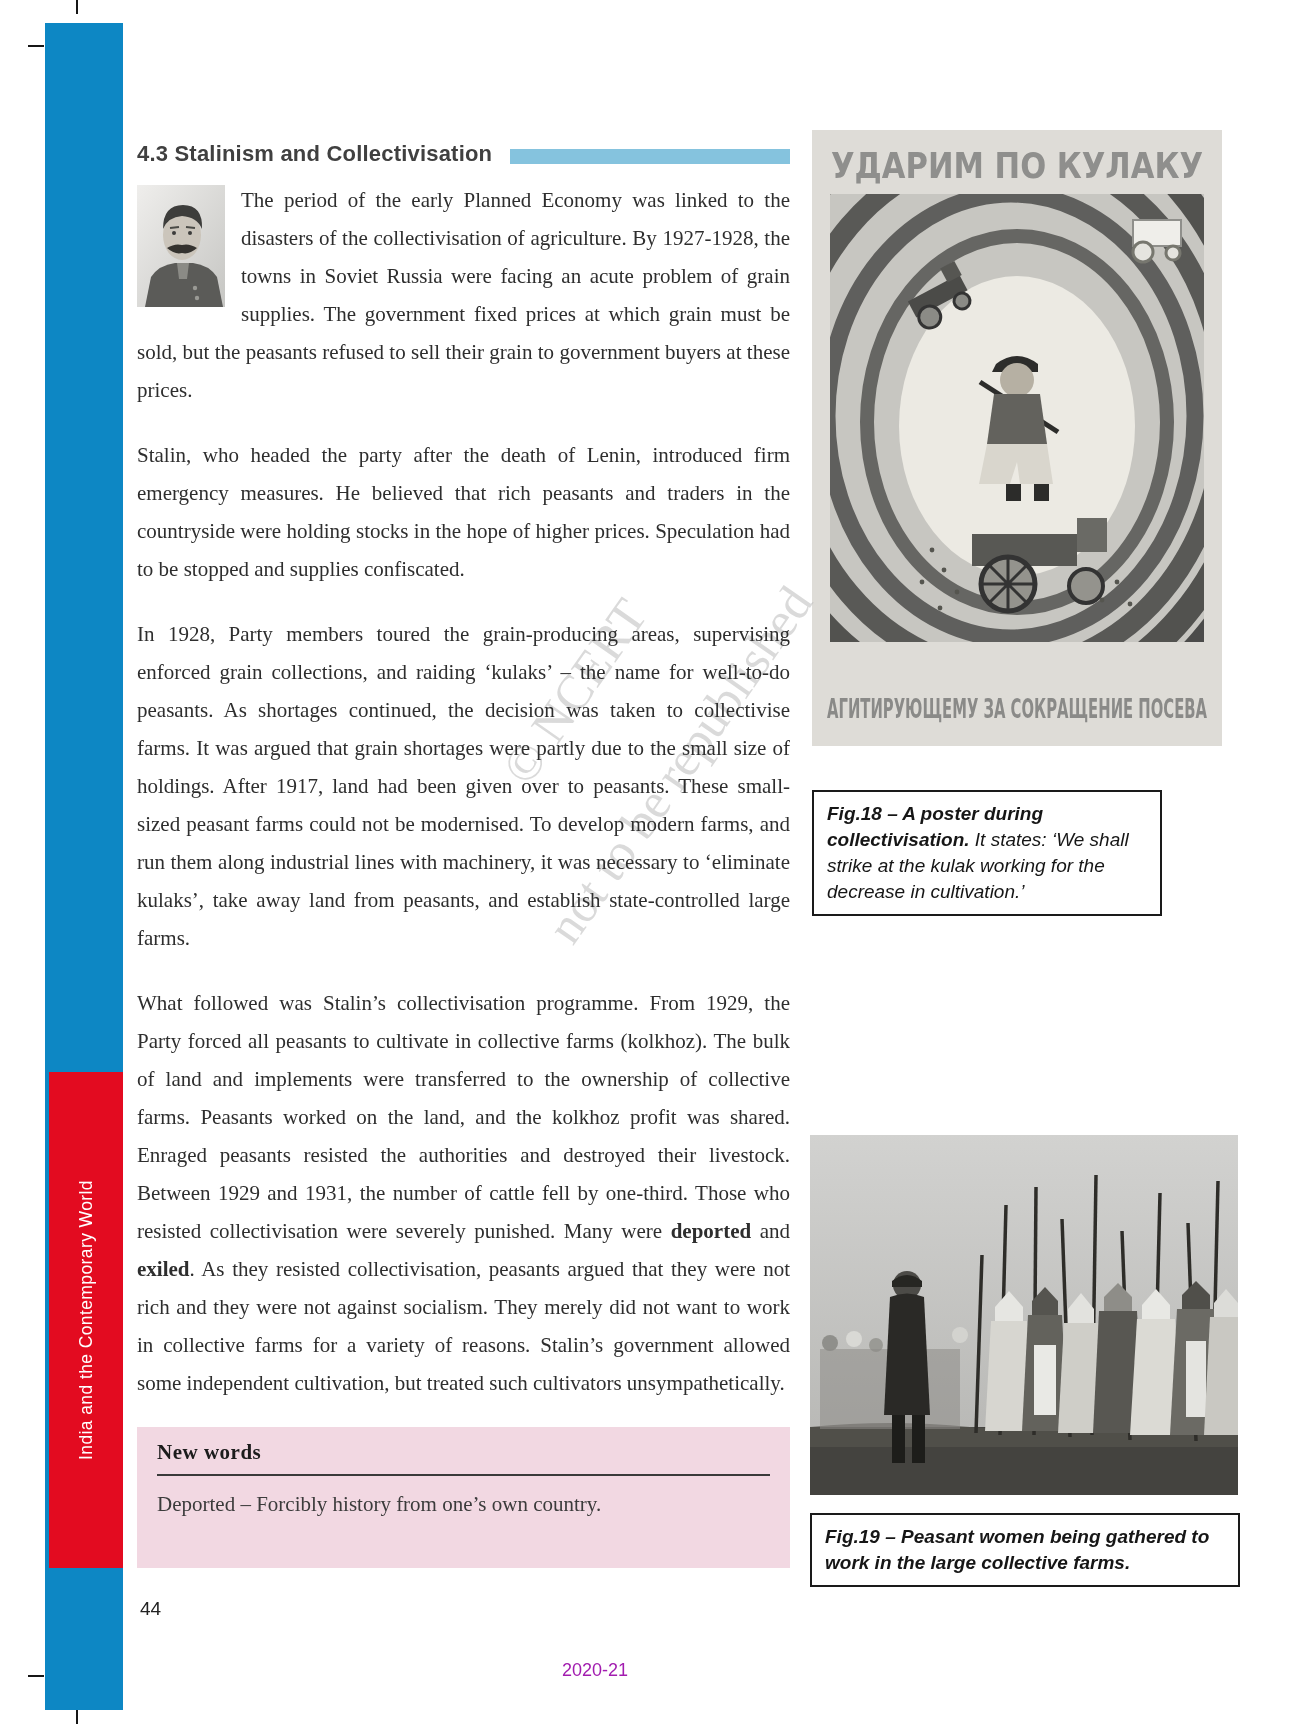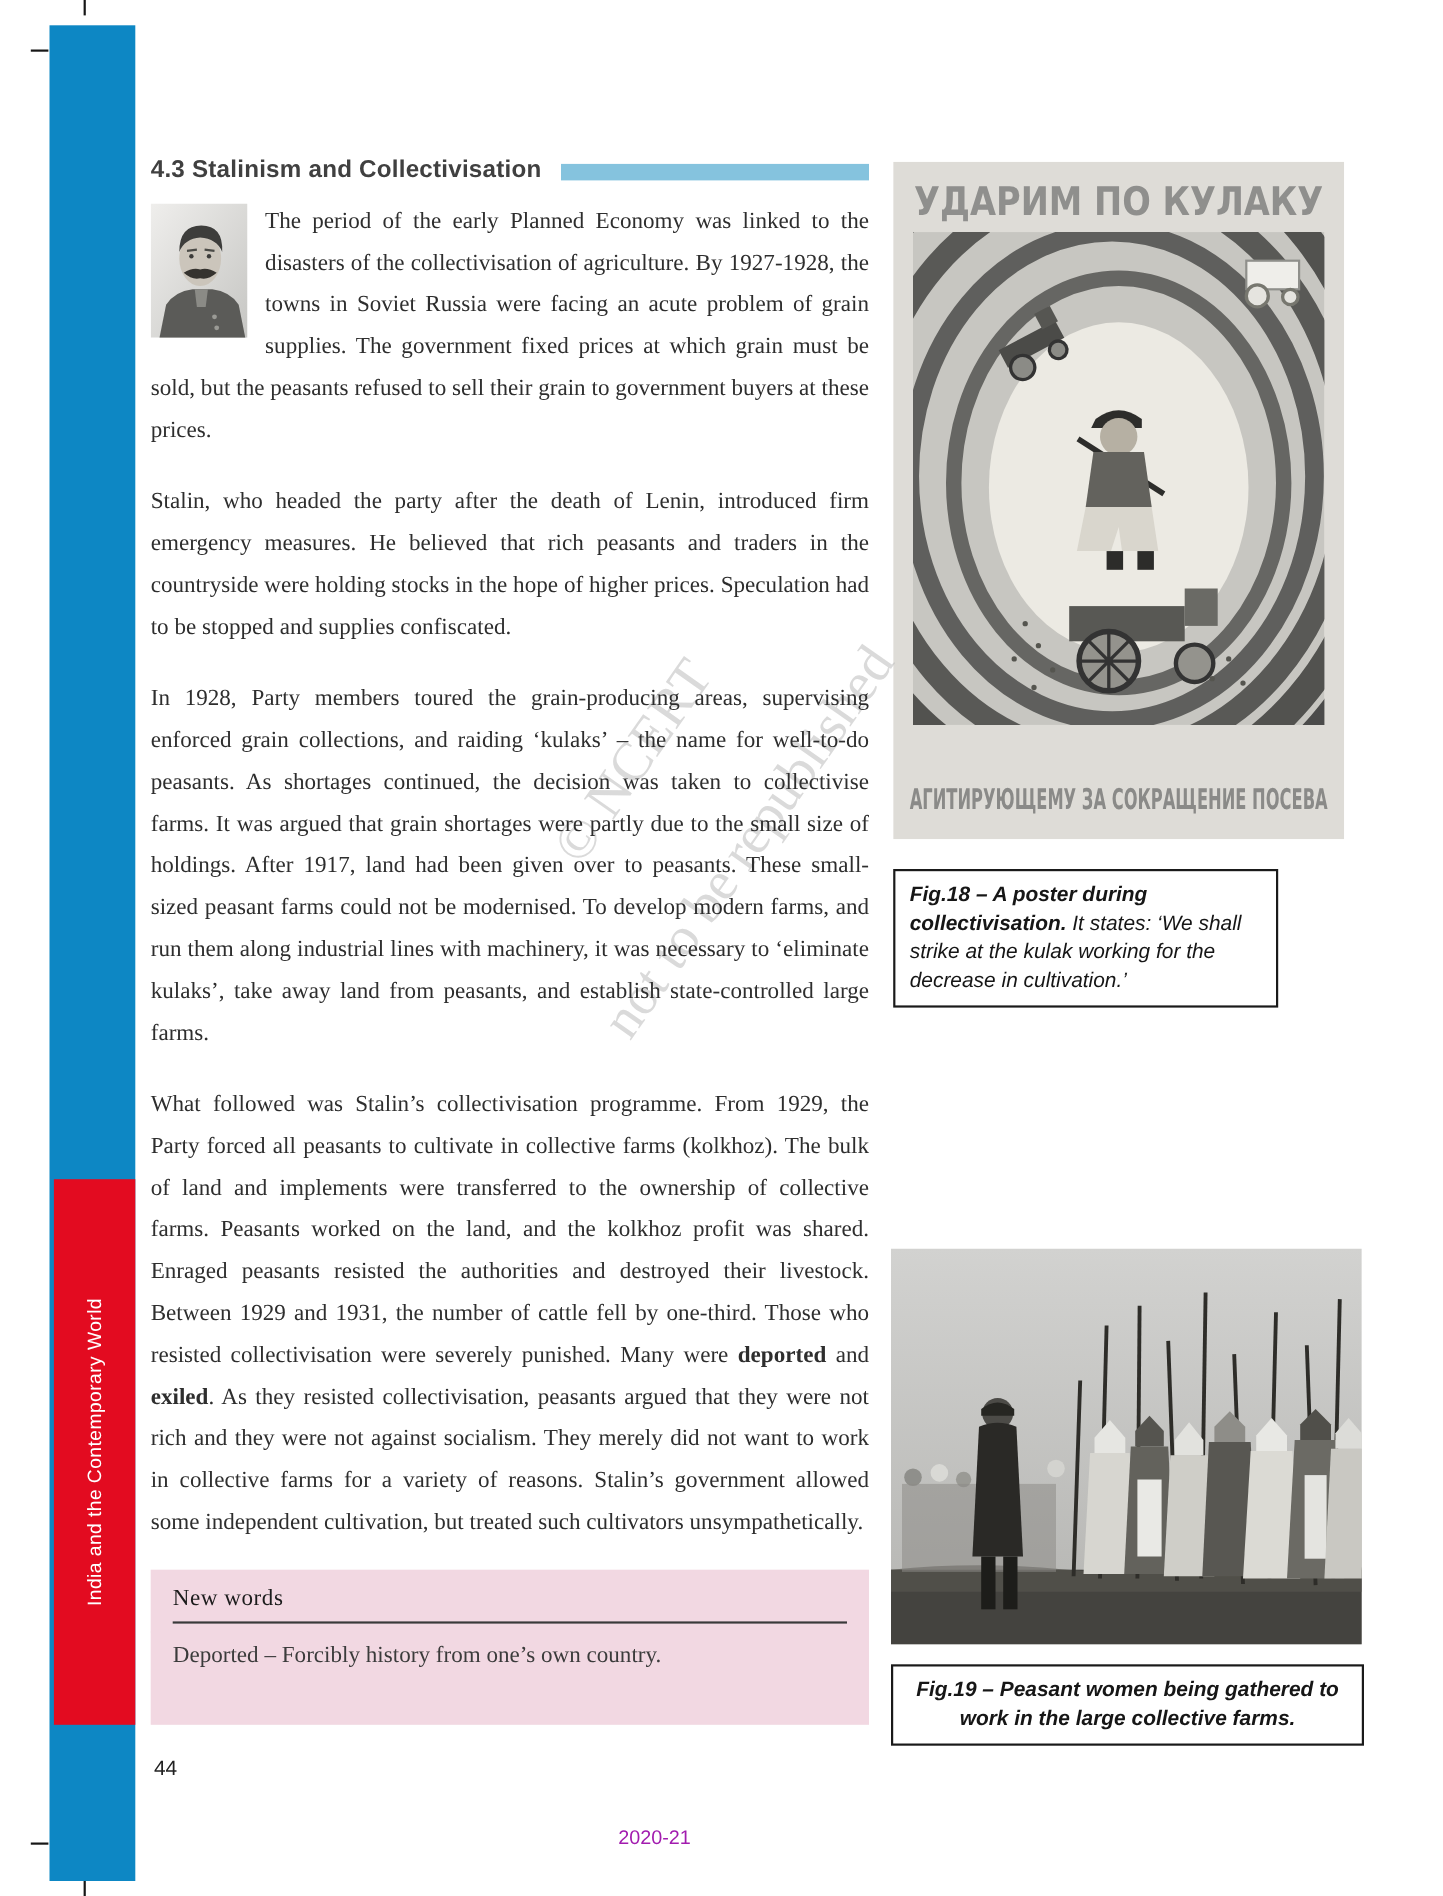--- a/index.html
+++ b/index.html
@@ -29,31 +29,31 @@
   
   .column{position:absolute;left:137px;top:181px;width:653px;z-index:2;}
   .column p{margin:0 0 27px 0;font-size:21px;line-height:38px;text-align:justify;}
   .stalin-fig{float:left;width:88px;height:122px;margin:4px 16px 8px 0;}
   .bold{font-weight:bold;}
   .ital{}
 
   
   .new-words{position:absolute;left:137px;top:1427px;width:653px;height:141px;background:#f2d8e2;
            box-sizing:border-box;padding:13px 20px;z-index:2;}
-  .new-words .nw-title{font-size:21px;font-weight:normal;color:#1c1c1c;letter-spacing:.5px;}
+  .new-words .nw-title{font-size:21px;font-weight:bold;color:#1c1c1c;letter-spacing:.5px;}
   .new-words .nw-rule{border-bottom:2px solid #3a3a3a;margin:9px 0 10px 0;}
   .new-words .nw-entry{font-size:21px;line-height:36px;color:#3b3b3b;}
 
   
-  .poster{position:absolute;left:812px;top:147px;width:450px;height:616px;}
+  .poster{position:absolute;left:812px;top:130px;width:450px;height:616px;}
   .caption-box{position:absolute;box-sizing:border-box;border:2px solid #1a1a1a;background:#ffffff;
            font-family:"Liberation Sans","DejaVu Sans",sans-serif;font-style:italic;font-size:19px;
            line-height:26px;color:#161616;padding:9px 13px;z-index:2;}
   .cap18{left:812px;top:790px;width:350px;}
-  .cap19{left:810px;top:1513px;width:430px;text-align:center;}
+  .cap19{left:810px;top:1513px;width:430px;}
   .photo19{position:absolute;left:810px;top:1135px;width:428px;height:360px;}
 
   
   .watermark{position:absolute;left:392px;top:600px;width:470px;z-index:1;
            transform:rotate(-55deg);transform-origin:center center;
            font-family:"Liberation Serif","DejaVu Serif",serif;color:#bcbcbc;opacity:.55;
            font-size:50px;line-height:128px;text-align:center;white-space:nowrap;pointer-events:none;}
 
   .page-number{position:absolute;left:140px;top:1598px;font-family:"Liberation Sans","DejaVu Sans",sans-serif;
            font-size:19px;color:#222;text-align:right;}

